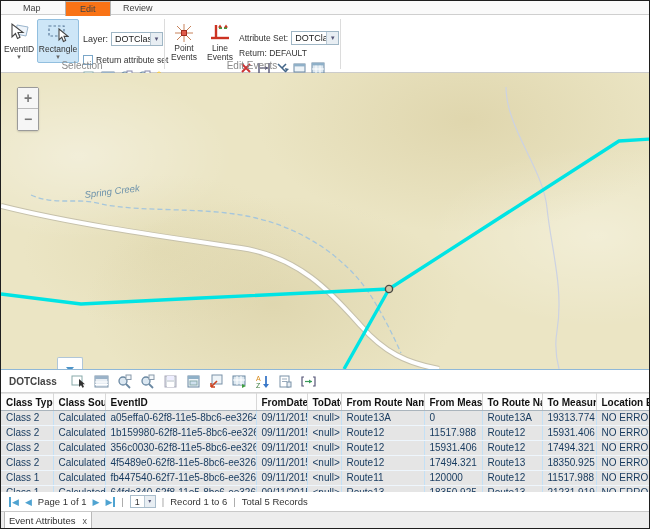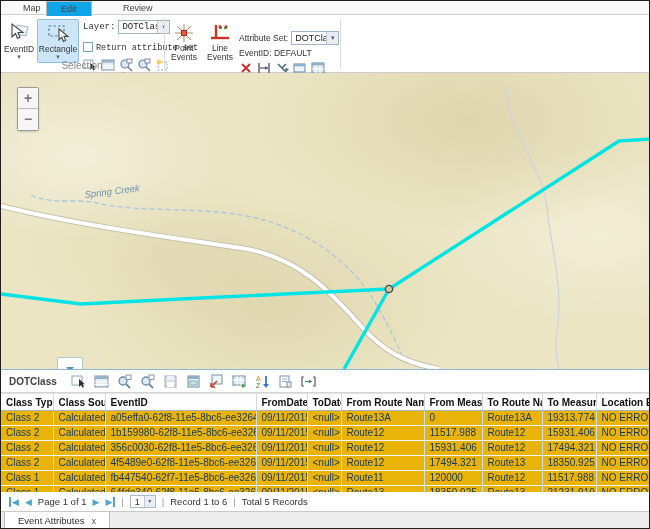--- a/index.html
+++ b/index.html
@@ -4,21 +4,21 @@
 <style>
   * { margin:0; padding:0; box-sizing:border-box; }
   html,body { background:#fff; }
   body { font-family:"Liberation Sans", sans-serif; }
   .window { position:relative; width:650px; height:529px; border:1px solid #1e1e1e; background:#fff; overflow:hidden; }
 
   
   .tabbar { position:absolute; left:0; top:0; width:100%; height:14px; background:#fafafa; border-bottom:1px solid #cfcfcf; }
   .rtab { position:absolute; top:0; height:14px; padding:0 14px; font-size:9px; color:#444; line-height:14px; cursor:pointer; }
   .rtab.t0 { left:8px; }
-  .rtab.t1 { left:45px; background:#0ea5e9; border:1px solid #b5b5b5; border-bottom:none; height:15px; z-index:2; }
+  .rtab.t1 { left:64px; background:#f97316; border:1px solid #b5b5b5; border-bottom:none; height:15px; z-index:2; }
   .rtab.t2 { left:108px; }
 
   
   .ribbon { position:absolute; left:0; top:15px; width:100%; height:57px; background:#fff; border-bottom:1px solid #cccccc; }
   .group { position:absolute; top:0; height:56px; }
   .group-label { position:absolute; bottom:1px; width:100%; text-align:center; font-size:10px; color:#8a8a8a; }
   .gsep { position:absolute; top:3px; bottom:3px; width:1px; background:#dcdcdc; }
   .bigbtn { position:absolute; top:3px; width:32px; height:44px; text-align:center; font-size:8.5px; color:#333; cursor:pointer; border:1px solid transparent; border-radius:2px; }
   .bigbtn .bicon { display:block; margin:2px auto 0; width:22px; height:22px; }
   .bigbtn.selected { background:#cde6f7; border-color:#92bfdf; }
@@ -50,34 +50,34 @@
   .collapse-tab .tri { display:inline-block; margin-top:3px; width:0; height:0; border-left:4px solid transparent; border-right:4px solid transparent; border-top:5px solid #4c94c8; }
 
   
   .tablepanel { position:absolute; left:0; top:368px; width:100%; height:161px; background:#fff; border-top:1px solid #8fb8d8; }
   .ttoolbar { height:23px; display:flex; align-items:center; gap:8px; padding:0 8px; border-bottom:1px solid #d4d4d4; }
   .tname { font-size:10px; font-weight:bold; color:#444; margin-right:6px; }
   .ticon { width:15px; height:15px; cursor:pointer; }
   .ticon svg { display:block; }
   table.attr { width:650px; table-layout:fixed; border-collapse:collapse; font-size:10px; }
   table.attr th { height:17px; font-size:10px; font-weight:bold; color:#111; text-align:left; padding:0 0 0 5px; background:#fdfdfd; border-bottom:1px solid #aab4bc; border-right:1px solid #d8d8d8; border-top:1px solid #e4e4e4; white-space:nowrap; overflow:hidden; cursor:pointer; }
-  table.attr td { height:14px; line-height:14px; padding:0 0 0 5px; color:#15395e; background:#eab308; border-bottom:1px solid #eef6fd; border-right:1px solid #c3e0f6; white-space:nowrap; overflow:hidden; cursor:default; }
+  table.attr td { height:14px; line-height:14px; padding:0 0 0 5px; color:#15395e; background:#e5e5e5; border-bottom:1px solid #eef6fd; border-right:1px solid #c3e0f6; white-space:nowrap; overflow:hidden; cursor:default; }
   
   .pagebar { position:absolute; left:0; top:491px; width:100%; height:19px; display:flex; align-items:center; gap:6px; padding:0 8px; font-size:9.5px; color:#333; background:#fff; }
   .pg { color:#4fa3d1; font-size:9px; cursor:pointer; line-height:10px; }
   .pg.bar-l { border-left:2px solid #4fa3d1; padding-left:1px; }
   .pg.bar-r { border-right:2px solid #4fa3d1; padding-right:1px; }
   .psep { color:#999; }
   .pagedd { display:inline-flex; height:13px; border:1px solid #a8bccb; }
   .pagedd .dval { font-size:9px; padding:0 4px; line-height:12px; }
   .pagedd .dbtn { width:11px; background:#e8eef3; border-left:1px solid #b8c8d4; font-size:6px; color:#557; text-align:center; line-height:11px; cursor:pointer; }
 
   
   .tabstrip2 { position:absolute; left:0; top:510px; width:100%; height:19px; background:#ededed; border-top:1px solid #c9c9c9; }
-  .etab { position:absolute; left:3px; top:0; height:18px; padding:0 13px; background:#fff; border:1px solid #b9b9b9; border-top:none; display:flex; align-items:center; gap:7px; font-size:9.5px; color:#333; cursor:pointer; }
+  .etab { position:absolute; left:3px; top:0; height:18px; padding:0 4px; background:#fff; border:1px solid #b9b9b9; border-top:none; display:flex; align-items:center; gap:7px; font-size:9.5px; color:#333; cursor:pointer; }
   .closex { font-size:9px; color:#555; cursor:pointer; }
 </style>
 </head>
 <body>
 
 <div class="window">
 
   <div class="tabbar">
     <div class="rtab t0">Map</div>
     <div class="rtab t1">Edit</div>
@@ -100,21 +100,21 @@
       <div class="bigbtn selected" style="left:36px; width:42px;text-align:center;">
         <span class="bicon">
           <svg width="22" height="22" viewBox="0 0 22 22">
             <rect x="2" y="4" width="15" height="10" fill="none" stroke="#5a7a9a" stroke-width="1.2" stroke-dasharray="2.5,2"></rect>
             <path d="M12,7 L12,18 L14.8,15.2 L16.4,19.4 L18.6,18.4 L17,14.4 L21,14.4 Z" fill="#fff" stroke="#444" stroke-width="1.1"></path>
           </svg>
         </span>
         <span>Rectangle</span>
         <span class="caret">▾</span>
       </div>
-      <div style="position:absolute; left:82px; top:4px; width:80px;font-family:Liberation Mono, monospace;">
+      <div style="position:absolute; left:82px; top:16px; width:80px;">
         <div style="display:flex; align-items:center; gap:3px;">
           <span class="flabel">Layer:</span>
           <span class="dropdown" style="width:52px;">
             <span class="dval">DOTClass</span>
             <span class="dbtn">▾</span>
           </span>
         </div>
         <div style="margin-top:3px; white-space:nowrap;">
           <span class="checkbox"></span><span class="flabel" style="font-size:8.5px;">Return attribute set</span>
         </div>
@@ -189,21 +189,21 @@
         <span style="display:block; line-height:9px;">Point Events</span>
       </div>
       <div style="position:absolute; left:74px; top:15px; width:100px;">
         <div style="display:flex; align-items:center; gap:3px;">
           <span class="flabel" style="font-size:8.5px; white-space:nowrap;">Attribute Set:</span>
           <span class="dropdown" style="width:48px;">
             <span class="dval">DOTClass</span>
             <span class="dbtn">▾</span>
           </span>
         </div>
-        <div class="flabel" style="margin-top:3px; font-size:8.5px;">EventID: DEFAULT</div>
+        <div class="flabel" style="margin-top:3px; font-size:8.5px;">Return: DEFAULT</div>
         <div class="smallicons" style="margin-top:3px;">
           <span class="sicon">
               <svg width="14" height="14" viewBox="0 0 14 14">
                 <path d="M3,3 L11,11 M11,3 L3,11" stroke="#cc3333" stroke-width="2"></path>
               </svg>
             </span>
           <span class="sicon">
               <svg width="14" height="14" viewBox="0 0 14 14">
                 <line x1="2" y1="2" x2="2" y2="12" stroke="#557" stroke-width="1.4"></line>
                 <line x1="12" y1="2" x2="12" y2="12" stroke="#557" stroke-width="1.4"></line>
@@ -227,20 +227,21 @@
               <svg width="14" height="14" viewBox="0 0 14 14">
                 <rect x="1" y="2" width="12" height="10" fill="#dde8f0" stroke="#6a88a2"></rect>
                 <rect x="1" y="2" width="12" height="2.4" fill="#8fb0c8"></rect>
                 <line x1="5" y1="4.5" x2="5" y2="12" stroke="#fff"></line>
                 <line x1="9" y1="4.5" x2="9" y2="12" stroke="#fff"></line>
                 <line x1="1" y1="8" x2="13" y2="8" stroke="#fff"></line>
               </svg>
             </span>
         </div>
       </div>
+      <div class="group-label">Edit Events</div>
     </div>
     <div class="gsep" style="left:339px;"></div>
   </div>
 
   <div class="map">
     <svg class="overlay" width="650" height="296" viewBox="0 0 650 296">
 
       <path d="M505,14 C505,55 542,95 546,135 C550,175 563,215 556,258 C553,275 556,288 558,296" fill="none" stroke="#ccd2e2" stroke-width="1.2"></path>
 
       <path d="M30,122 C55,133 75,124 100,131 C145,140 205,133 255,145 C305,157 345,186 368,220 C380,238 392,262 400,280" fill="none" stroke="#a6c6dc" stroke-width="1.3" stroke-dasharray="5,3"></path>

